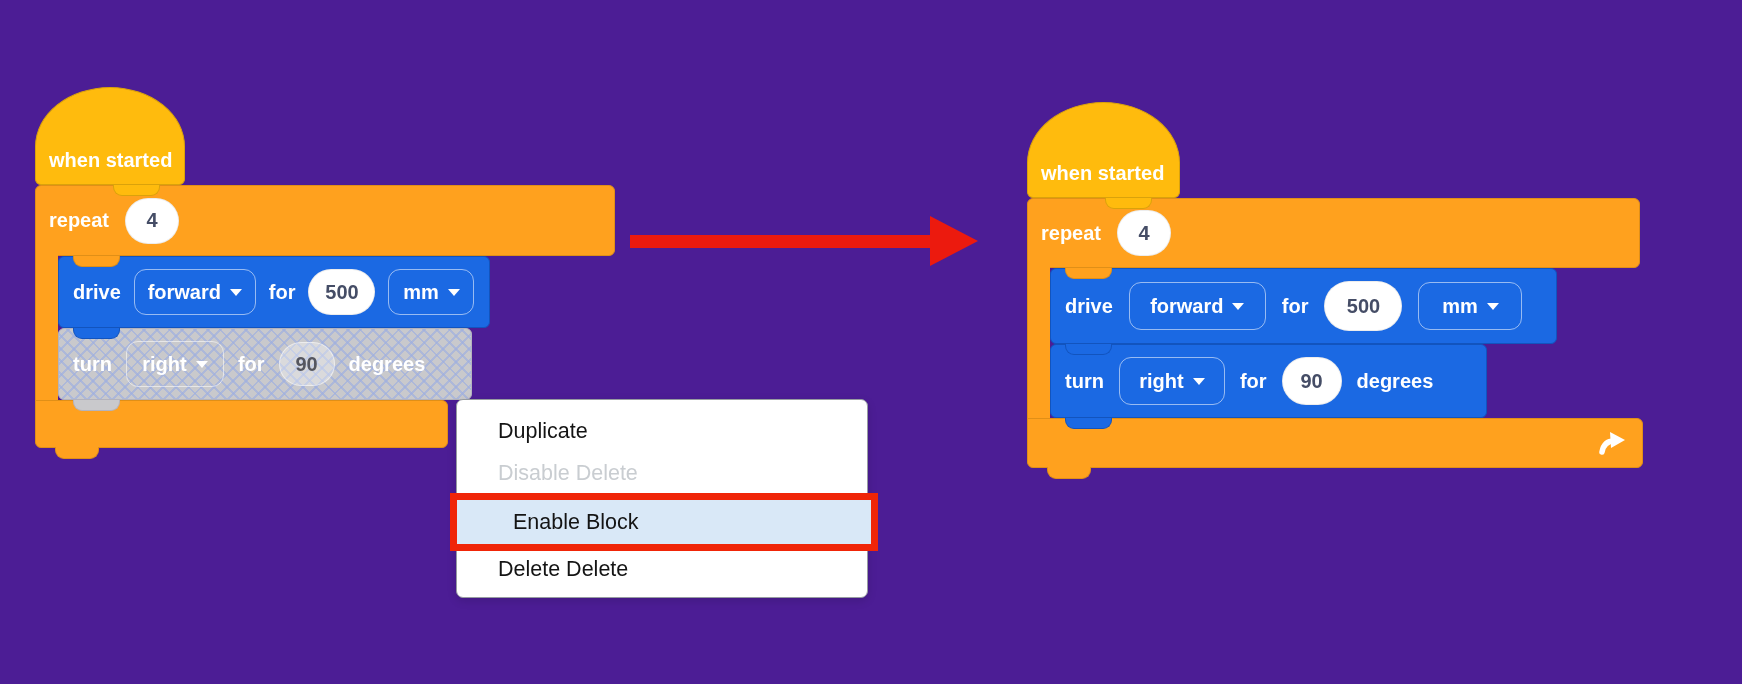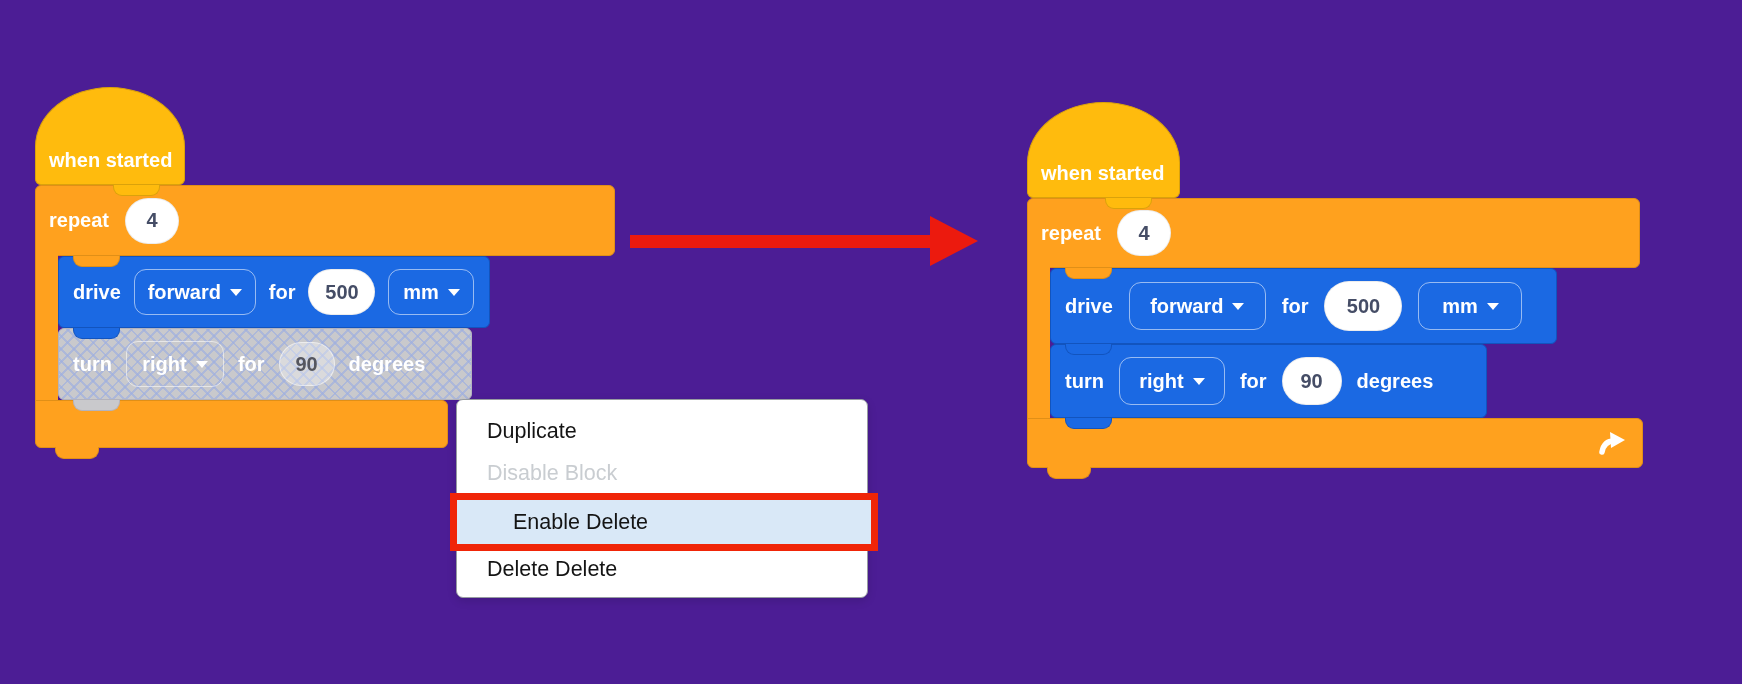--- a/index.html
+++ b/index.html
@@ -38,21 +38,21 @@
         display:flex;align-items:center;justify-content:center;box-sizing:border-box;}
   .oval span{color:#454D66;font-weight:bold;font-size:20px;}
   .chip{background:rgba(255,255,255,.32);border:1.5px solid rgba(255,255,255,.5);
         border-radius:22px;height:44px;display:flex;align-items:center;justify-content:center;
         box-sizing:border-box;}
   .chip span{color:#55565F;font-weight:bold;font-size:20px;}
   
   .menu{background:#fff;border:1.5px solid #979CA1;border-radius:7px;
         box-shadow:0 3px 10px rgba(0,0,0,.13);overflow:visible;}
   .mitem{position:absolute;left:0;width:100%;height:44px;display:flex;align-items:center;
-         padding-left:30px;box-sizing:border-box;font-size:21.5px;color:#141414;}
+         padding-left:41px;box-sizing:border-box;font-size:21.5px;color:#141414;}
   .mitem.disabled{color:#C9CDD1;}
   .hilite{position:absolute;background:#D9E8F7;border:7px solid #F02508;
           display:flex;align-items:center;padding-left:56px;box-sizing:border-box;
           font-size:21.5px;color:#141414;z-index:5;}
   
   .shaft{background:#EC1A0E;}
   .ahead{width:0;height:0;border-left:48px solid #EC1A0E;
          border-top:25px solid transparent;border-bottom:25px solid transparent;}
 </style>
 </head>
@@ -104,22 +104,22 @@
     <span class="blocktext">degrees</span>
   </div>
   <div class="bump b" style="left:73px;top:328px;"></div>
 
   <div class="abs cfoot" style="left:35px;top:400px;width:413px;height:48px;border-top-left-radius:0;"></div>
   <div class="bump g" style="left:73px;top:400px;"></div>
   <div class="bump o" style="left:55px;top:447px;width:44px;height:12px;"></div>
 
   <div class="abs menu" style="left:456px;top:399px;width:412px;height:199px;">
     <div class="mitem" style="top:9px;">Duplicate</div>
-    <div class="mitem disabled" style="top:51px;">Disable Block</div>
-    <div class="hilite" style="left:-7px;top:93px;width:428px;height:58px;">Enable Delete</div>
+    <div class="mitem disabled" style="top:51px;">Disable Delete</div>
+    <div class="hilite" style="left:-7px;top:93px;width:428px;height:58px;">Enable Block</div>
     <div class="mitem" style="top:147px;">Delete Delete</div>
   </div>
 
   <div class="abs shaft" style="left:630px;top:235px;width:302px;height:13px;"></div>
   <div class="abs ahead" style="left:930px;top:216px;"></div>
 
   <div class="abs hat" style="left:1027px;top:102px;width:153px;height:96px;">
     <span class="blocktext">when started</span>
   </div>
 

